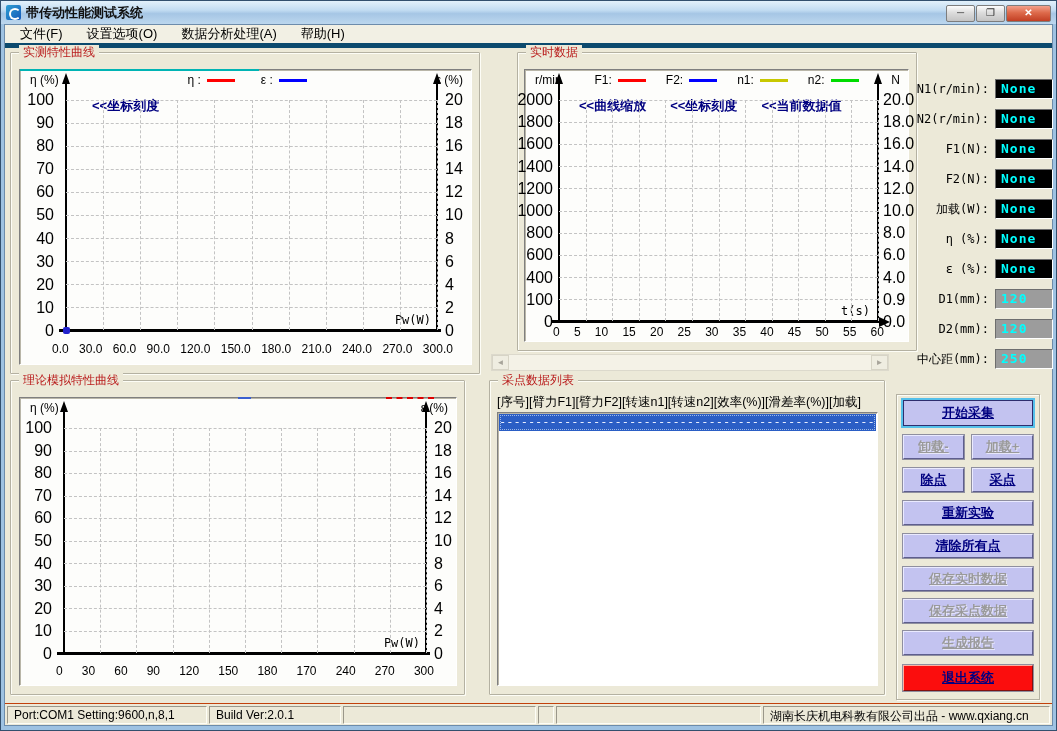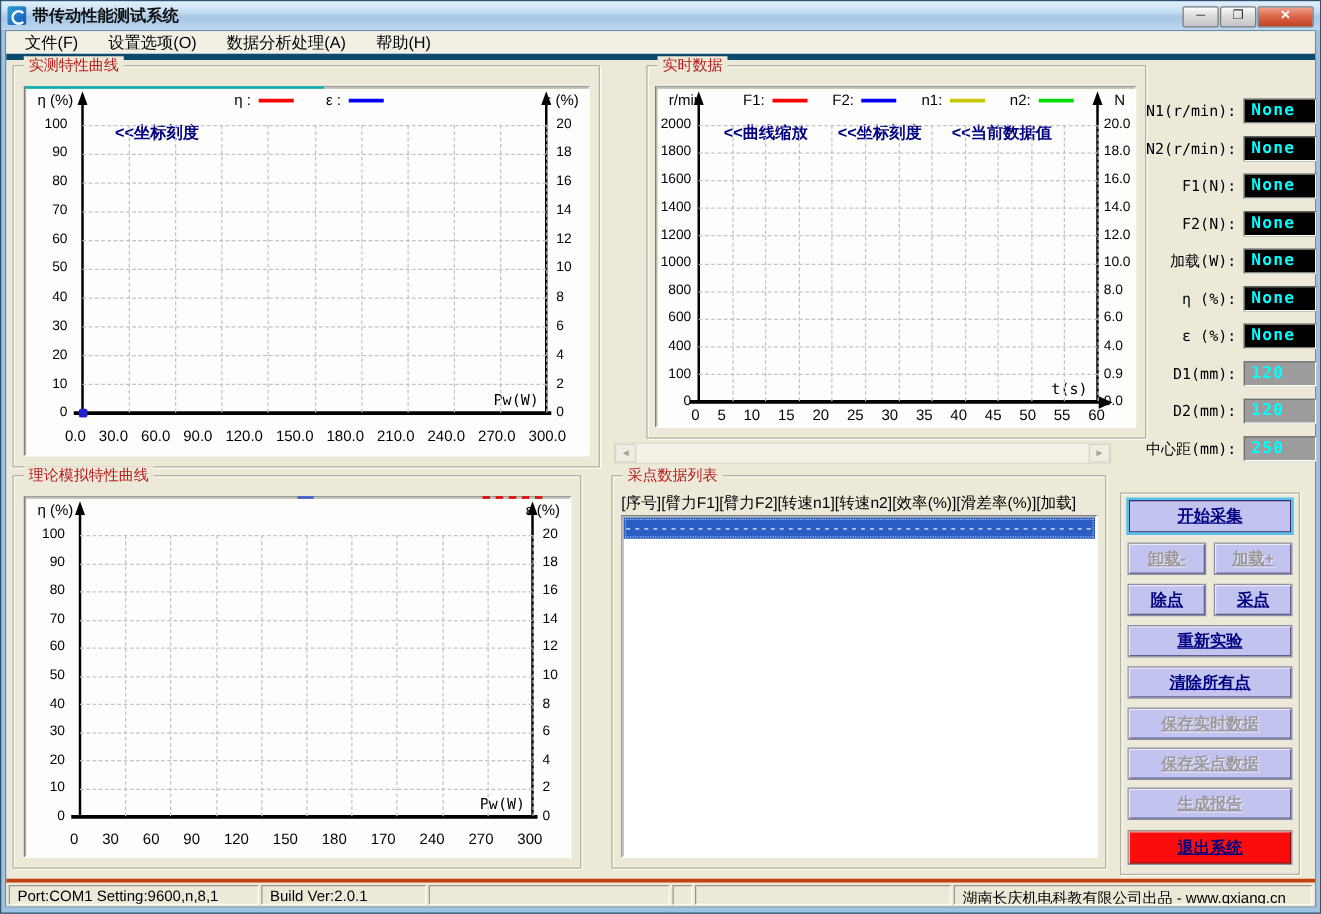--- a/index.html
+++ b/index.html
@@ -39,21 +39,21 @@
   .gv{position:absolute;top:0;bottom:0;width:0;border-left:1px dashed #c3c3c3;}
   .gh{position:absolute;left:0;right:0;height:0;border-top:1px dashed #c3c3c3;}
   .axis-y{position:absolute;top:-17px;bottom:0;width:2px;background:#000;}
   .axis-y.l{left:-1px;} .axis-y.r{right:-1px;}
   .arrowU{position:absolute;top:-10px;left:-3px;width:0;height:0;
     border-left:4px solid transparent;border-right:4px solid transparent;border-bottom:11px solid #000;}
   .axis-x{position:absolute;left:-7px;right:-4px;bottom:-2px;height:3px;background:#000;}
   .arrowR{position:absolute;right:-12px;bottom:-6px;width:0;height:0;
     border-top:5px solid transparent;border-bottom:5px solid transparent;border-left:11px solid #000;}
   .origin-dot{position:absolute;left:-3px;bottom:-4px;width:7px;height:7px;background:#2222cc;border-radius:2px;}
-  .yticks{position:absolute;display:flex;flex-direction:column;justify-content:space-between;font-size:11px;color:#000;}
+  .yticks{position:absolute;display:flex;flex-direction:column;justify-content:space-between;font-size:16px;color:#000;}
   .yticks span{height:13px;line-height:13px;}
   .yticks.l{align-items:flex-end;}
   .yticks.r{align-items:flex-start;}
   .xticks{position:absolute;display:flex;justify-content:space-between;font-size:12px;color:#000;
     font-family:"DejaVu Sans Mono",monospace;}
   .xunit{position:absolute;font-size:12px;color:#000;font-family:"DejaVu Sans Mono",monospace;}
   .ovs{position:absolute;display:flex;white-space:nowrap;}
   .ov{color:#000080;font-weight:bold;font-size:13px;}
   .remnant{position:absolute;height:0;top:-1px;}
   
@@ -82,21 +82,21 @@
     box-shadow:1px 1px 0 #fdfdf6, inset 1px 1px 0 #fdfdf6;padding:5px 6px;display:flex;flex-direction:column;}
   .btn{height:24px;background:#c3c3f0;color:#000080;font-weight:bold;font-size:13px;
     display:flex;align-items:center;justify-content:center;white-space:nowrap;
     border:1px solid;border-color:#eaeaff #5e5e8e #5e5e8e #eaeaff;outline:1px solid #8f8f9f;text-decoration:underline;}
   .btn.disabled{color:#9a9a9a;text-shadow:1px 1px 0 #e6e6fa;}
   .btn.focused{height:26px;border:1px solid #2e2e6e;outline:2px solid #55c0ea;margin-bottom:2px;}
   .btn.exit{background:#fb0d0d;border-color:#ffb0a0 #801010 #801010 #ffb0a0;}
   .btn-row{display:flex;justify-content:space-between;}
   .btn-row .btn{width:61px;}
   
-  .statusbar{position:absolute;left:0;right:0;bottom:0;height:22px;background:#ece9d8;border-top:3px solid #c2410c;
+  .statusbar{position:absolute;left:0;right:0;bottom:0;height:22px;background:#ece9d8;border-top:1px solid #c2410c;
     display:flex;gap:2px;padding:2px 2px 1px 2px;font-size:12px;font-family:"DejaVu Sans Mono",monospace;}
   .sect{border:1px solid;border-color:#9a978a #fdfdf6 #fdfdf6 #9a978a;padding:1px 6px;white-space:nowrap;overflow:hidden;}
 </style>
 </head>
 <body>
 
 <div class="win">
 
   <div class="titlebar">
     <div class="app-icon"></div>

